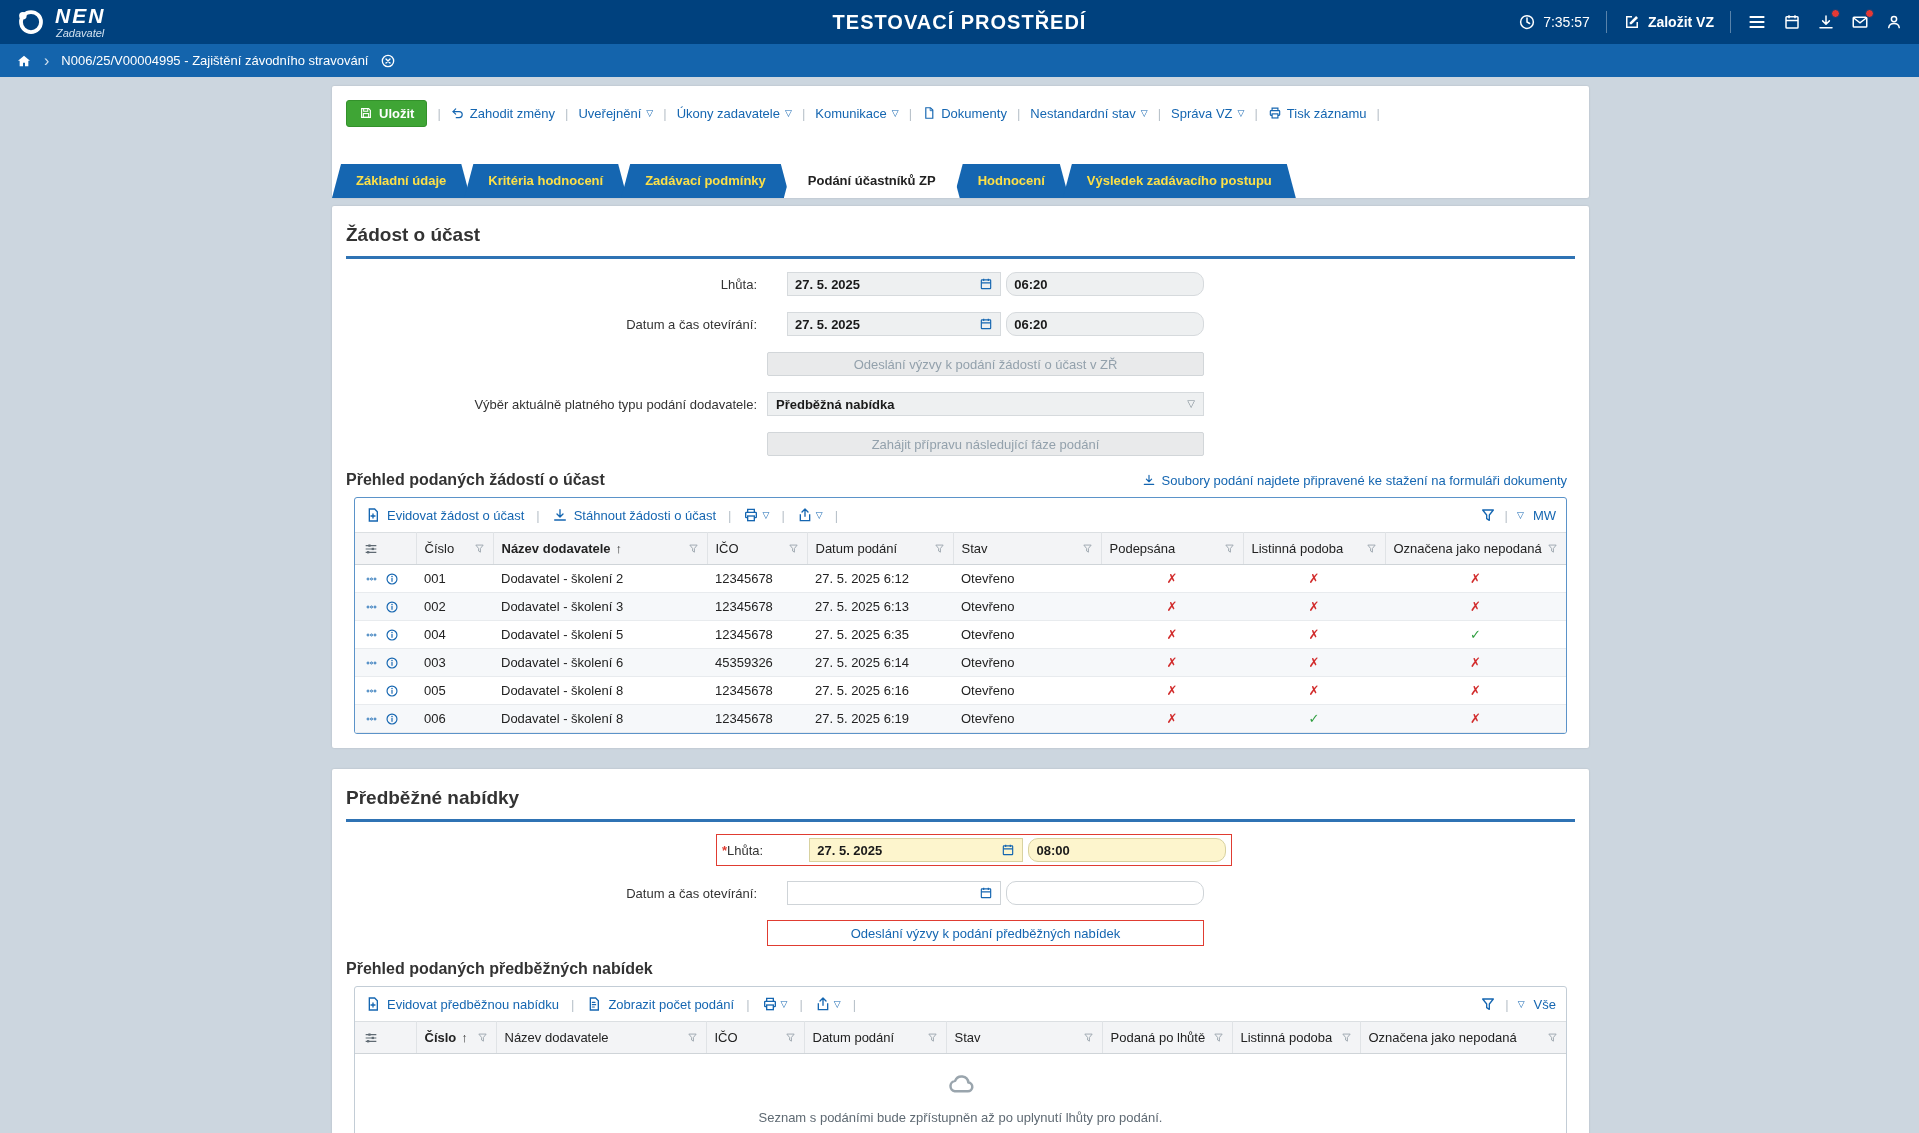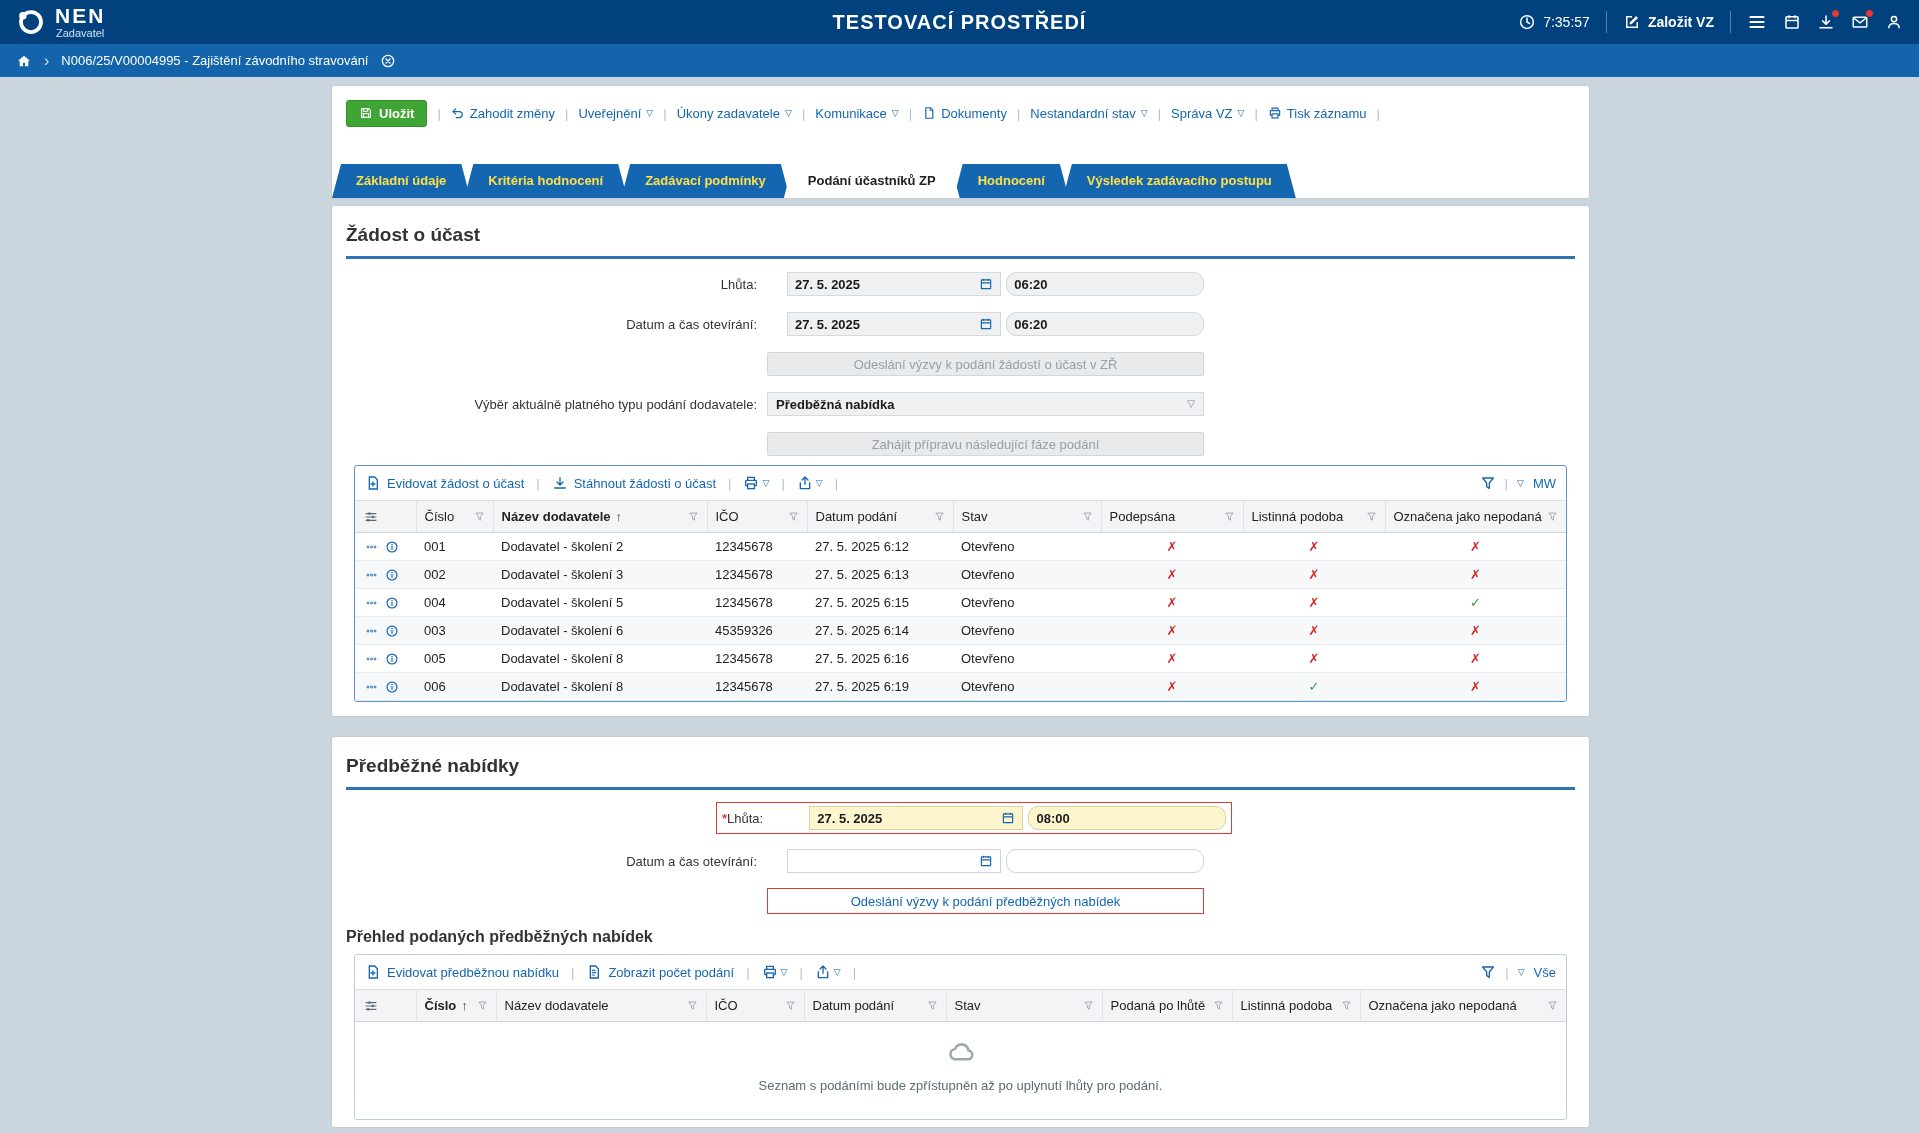--- a/index.html
+++ b/index.html
@@ -4,21 +4,21 @@
 <style>
   * { box-sizing: border-box; }
   html,body { margin:0; padding:0; }
   body { background:#ccd6df; font-family:"Liberation Sans","DejaVu Sans",sans-serif; }
   .page { position:relative; width:1919px; height:1133px; background:#ccd6df; overflow:hidden; }
 
   
   .topbar { height:44px; background:#00417e; display:flex; align-items:center; padding:0 16px; color:#fff; position:relative; }
   .logo { display:flex; align-items:center; gap:9px; z-index:2; }
   .logo-mark { width:30px; height:30px; }
-  .logo-stack { display:flex; flex-direction:column; line-height:1; }
+  .logo-stack { display:flex; flex-direction:column; line-height:1;font-style:italic; }
   .logo-title { font-size:21px; font-weight:bold; letter-spacing:2px; }
   .logo-sub { font-size:11px; color:#d3e2f0; margin-top:2px; margin-left:1px; }
   .topbar-title { position:absolute; left:0; right:0; text-align:center; font-size:20px; font-weight:bold; letter-spacing:1px; pointer-events:none; }
   .topbar-right { margin-left:auto; display:flex; align-items:center; gap:16px; z-index:2; }
   .clock { display:flex; align-items:center; gap:7px; font-size:14px; }
   .create-vz { display:flex; align-items:center; gap:7px; font-size:14px; font-weight:bold; color:#fff; cursor:pointer; }
   .vsep { width:1px; height:22px; background:rgba(255,255,255,.35); }
   .icon-btn { position:relative; display:flex; align-items:center; cursor:pointer; }
   .badge { position:absolute; top:-4px; right:-5px; width:9px; height:9px; border-radius:50%; background:#e53935; border:1px solid #00417e; }
   .ic { display:block; }
@@ -413,20 +413,31 @@
             <span>Předběžná nabídka</span>
             <span class="caret gray">▽</span>
           </div>
         </div>
         <div class="form-row">
           <span class="form-label"></span>
           <button class="btn-disabled">Zahájit přípravu následující fáze podání</button>
         </div>
       </div>
 
+      <div class="table-title-row">
+        <h3 class="table-title">Přehled podaných žádostí o účast</h3>
+        <a class="files-link">
+          <span>
+              <svg class="ic w14">
+                <use href="#i-down"></use>
+              </svg>
+            </span>
+          <span>Soubory podání najdete připravené ke stažení na formuláři dokumenty</span>
+        </a>
+      </div>
 
       <div class="grid focused">
         <div class="grid-toolbar">
           <a class="g-link">
             <span>
                 <svg class="ic w16">
                   <use href="#i-form"></use>
                 </svg>
               </span>
             <span>Evidovat žádost o účast</span>
@@ -636,21 +647,21 @@
                     <span>
                       <svg class="ic w14">
                         <use href="#i-info"></use>
                       </svg>
                     </span>
                   </span>
                 </td>
               <td>004</td>
               <td>Dodavatel - školení 5</td>
               <td>12345678</td>
-              <td>27. 5. 2025 6:15</td>
+              <td>27. 5. 2025 6:35</td>
               <td>Otevřeno</td>
               <td class="center"><span class="mark mark-no">✗</span></td>
               <td class="center"><span class="mark mark-no">✗</span></td>
               <td class="center"><span class="mark mark-yes">✓</span></td>
             </tr>
             <tr>
               <td>
                   <span class="c-icons">
                     <span>
                       <svg class="ic" style="width:17px;height:12px">

